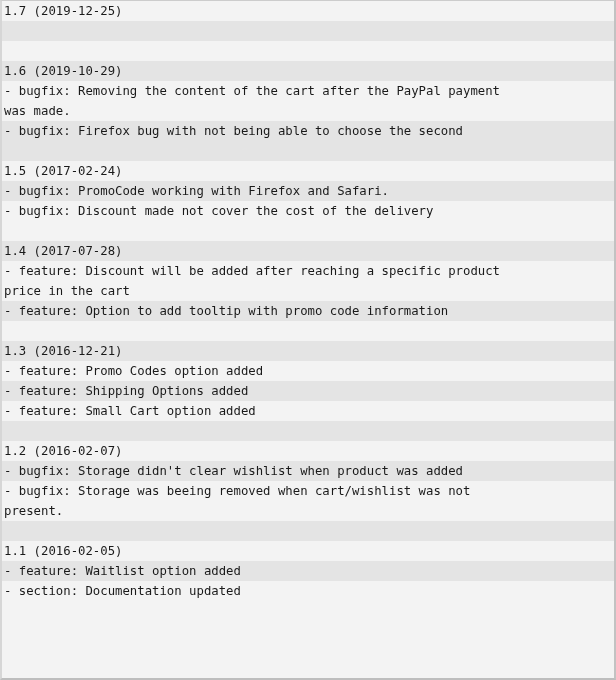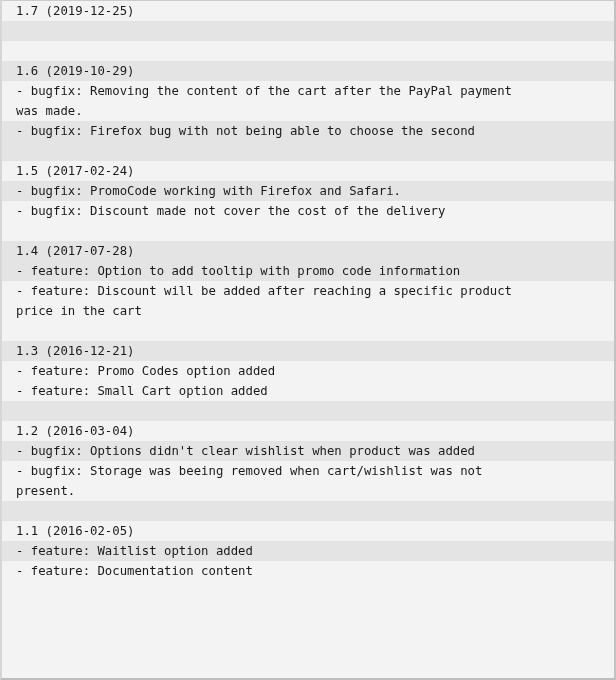--- a/index.html
+++ b/index.html
@@ -20,21 +20,21 @@
     font-family: "DejaVu Sans Mono", "Liberation Mono", monospace;
     font-size: 12.3px;
     color: var(--text-color, #1a1a1a);
   }
   .entry { width: 100%; }
   .entry.light { background: var(--row-light, #f3f3f3); }
   .entry.dark  { background: var(--row-dark, #e4e4e4); }
   .line {
     height: 20px;
     line-height: 20px;
-    padding: 0 14px;
+    padding: 0 2px;
     white-space: pre;
     overflow: hidden;
   }
 </style>
 </head>
 <body>
 
 <div class="changelog">
     <div class="entry light">
       <div class="line">1.7 (2019-12-25)</div>
@@ -66,57 +66,60 @@
     </div>
     <div class="entry light">
       <div class="line">- bugfix: Discount made not cover the cost of the delivery</div>
     </div>
     <div class="entry light">
       <div class="line"></div>
     </div>
     <div class="entry dark">
       <div class="line">1.4 (2017-07-28)</div>
     </div>
-    <div class="entry dark">
-      <div class="line">- feature: Option to add tooltip with promo code information</div>
-    </div>
     <div class="entry light">
       <div class="line">- feature: Discount will be added after reaching a specific product</div>
       <div class="line">price in the cart</div>
+    </div>
+    <div class="entry dark">
+      <div class="line">- feature: Option to add tooltip with promo code information</div>
     </div>
     <div class="entry light">
       <div class="line"></div>
     </div>
     <div class="entry dark">
       <div class="line">1.3 (2016-12-21)</div>
     </div>
     <div class="entry light">
       <div class="line">- feature: Promo Codes option added</div>
     </div>
+    <div class="entry dark">
+      <div class="line">- feature: Shipping Options added</div>
+    </div>
     <div class="entry light">
       <div class="line">- feature: Small Cart option added</div>
     </div>
     <div class="entry dark">
       <div class="line"></div>
     </div>
     <div class="entry light">
-      <div class="line">1.2 (2016-03-04)</div>
+      <div class="line">1.2 (2016-02-07)</div>
     </div>
     <div class="entry dark">
-      <div class="line">- bugfix: Options didn't clear wishlist when product was added</div>
+      <div class="line">- bugfix: Storage didn't clear wishlist when product was added</div>
     </div>
     <div class="entry light">
       <div class="line">- bugfix: Storage was beeing removed when cart/wishlist was not</div>
       <div class="line">present.</div>
     </div>
     <div class="entry dark">
       <div class="line"></div>
     </div>
     <div class="entry light">
       <div class="line">1.1 (2016-02-05)</div>
     </div>
     <div class="entry dark">
       <div class="line">- feature: Waitlist option added</div>
     </div>
     <div class="entry light">
-      <div class="line">- feature: Documentation content</div>
+      <div class="line">- section: Documentation updated</div>
     </div>
   </div>
 
 </body></html>

